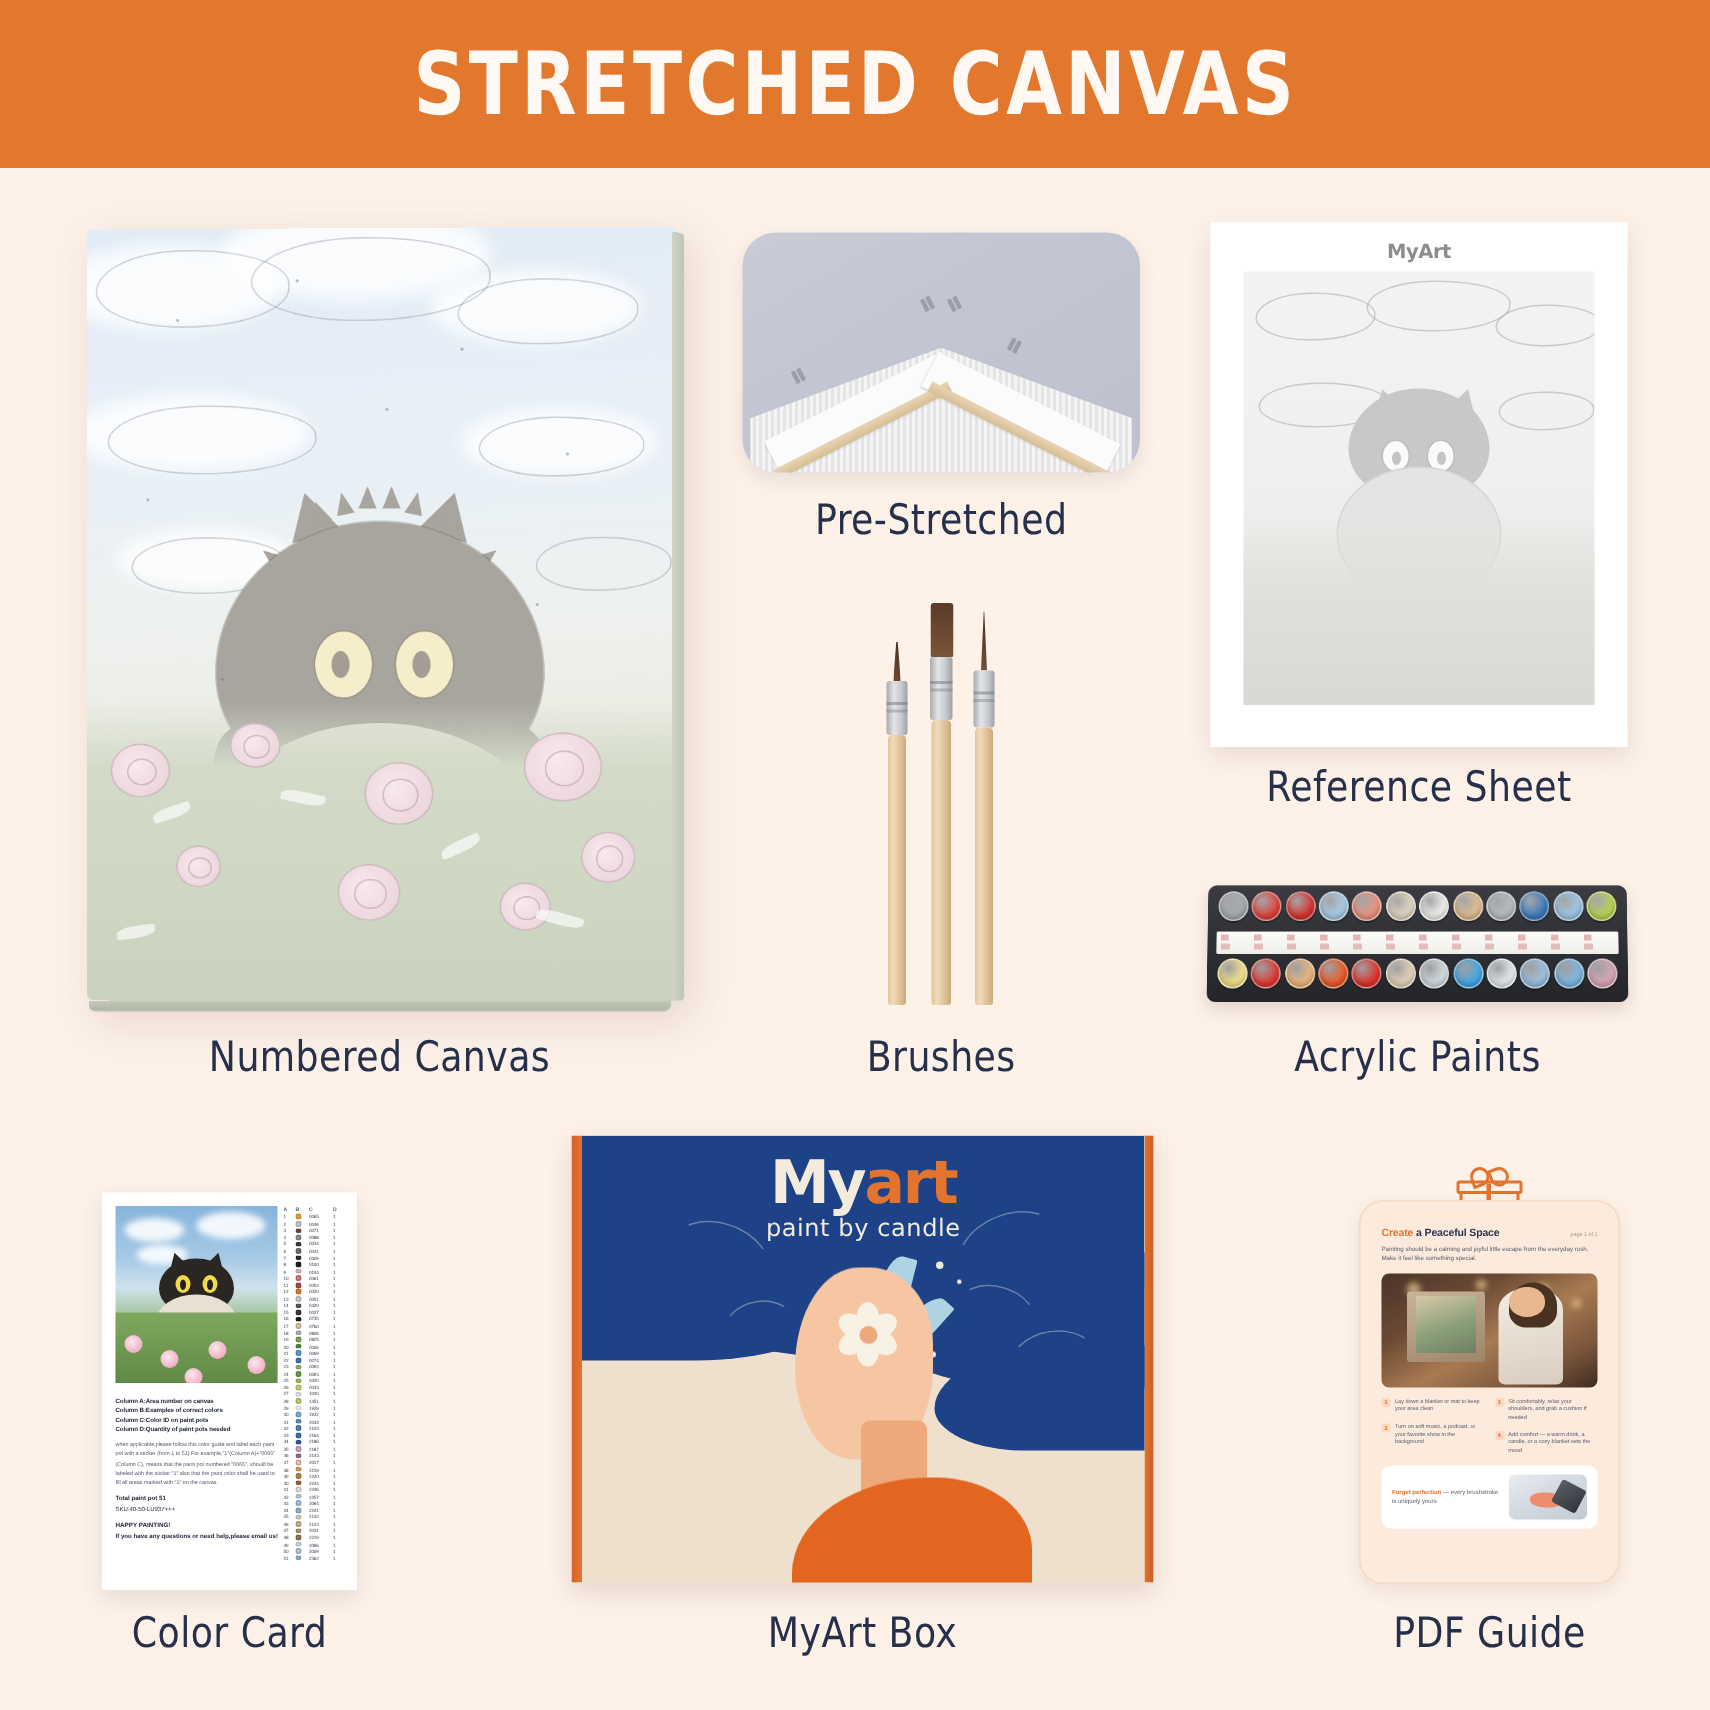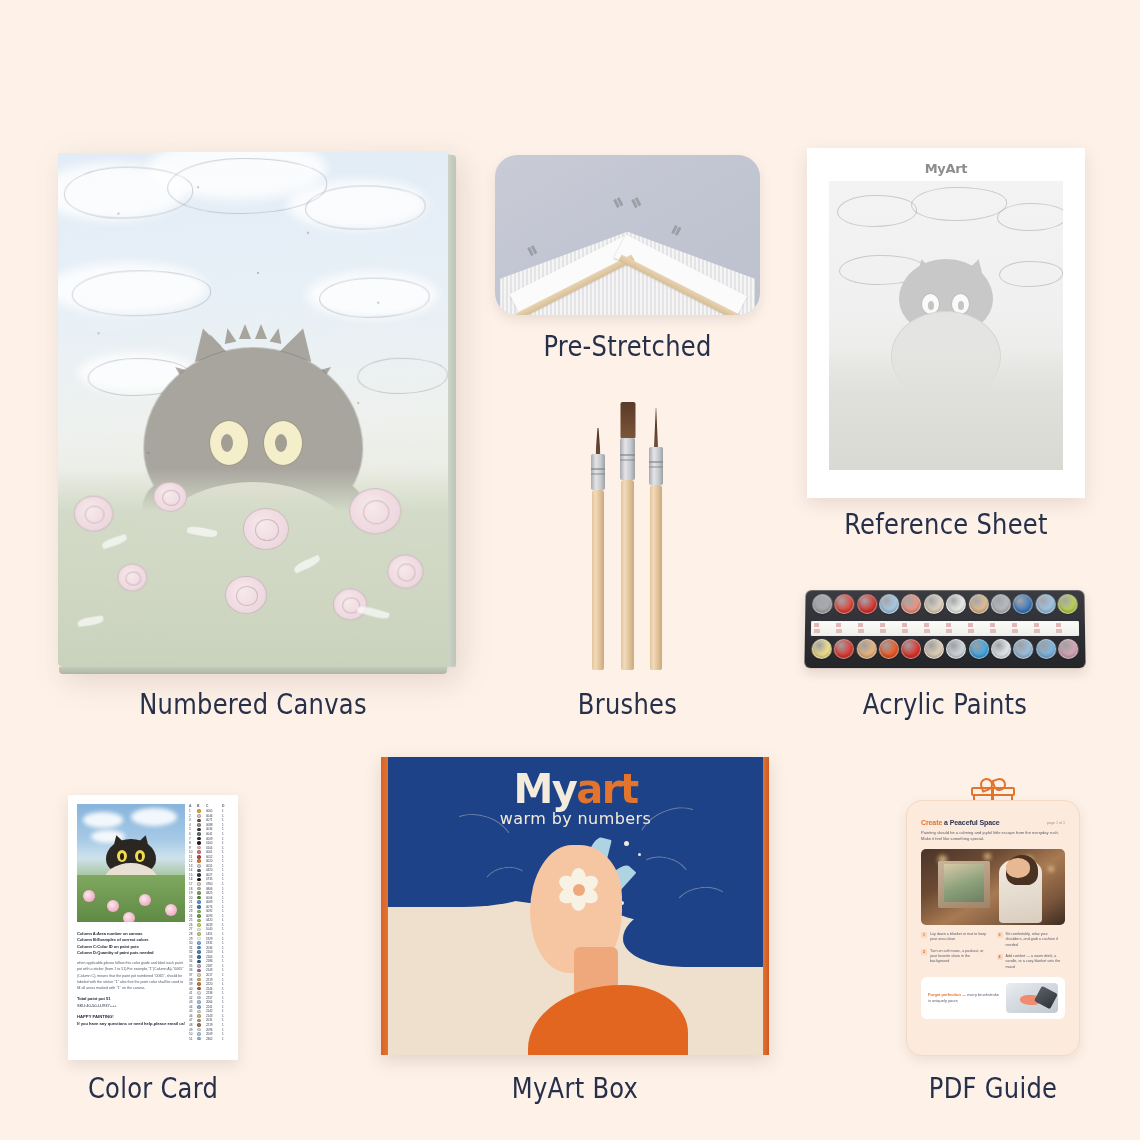--- a/index.html
+++ b/index.html
@@ -416,20 +416,23 @@
     position: relative; overflow: hidden;
   }
   .pdf-swatch { position: absolute; left: 26%; top: 38%; width: 40%; height: 34%; background: #EF8B6E; border-radius: 40% 40% 30% 50%; }
   .pdf-brushicon { position: absolute; right: 6%; top: 18%; width: 34%; height: 56%; background: linear-gradient(120deg,#5A5E66,#30343A); transform: rotate(28deg); border-radius: 2px; }
 </style>
 </head>
 <body>
 
 <div id="page">
 
+  <div class="header">
+    <div class="header-title">STRETCHED CANVAS</div>
+  </div>
 
   <div class="item" id="canvas-item">
     <div class="canvas-body">
       <div class="cloud" style="left:-20px;top:10px;width:150px;height:58px;"></div>
       <div class="cloud" style="left:90px;top:-14px;width:180px;height:62px;"></div>
       <div class="cloud" style="left:230px;top:28px;width:140px;height:50px;"></div>
       <div class="cloud" style="left:-10px;top:110px;width:160px;height:52px;"></div>
       <div class="cloud" style="left:250px;top:120px;width:130px;height:46px;"></div>
       <div class="cloud" style="left:20px;top:200px;width:120px;height:42px;"></div>
       <div class="cloud-outline" style="left:6px;top:14px;width:130px;height:52px;"></div>
@@ -1048,21 +1051,21 @@
       <div class="box-hair-wave" style="right:-10px;top:140px;width:150px;height:70px;border-radius:60% 0 0 40%;"></div>
       <div class="box-hairline" style="left:56px;top:58px;width:70px;height:50px;transform:rotate(18deg);"></div>
       <div class="box-hairline" style="left:94px;top:110px;width:50px;height:40px;transform:rotate(-10deg);"></div>
       <div class="box-hairline" style="right:52px;top:52px;width:74px;height:54px;transform:rotate(-22deg);"></div>
       <div class="box-hairline" style="right:72px;top:100px;width:56px;height:42px;transform:rotate(14deg);"></div>
       <div class="box-hairline" style="right:30px;top:130px;width:60px;height:44px;transform:rotate(-8deg);"></div>
 
       <div class="box-logo">
         <span class="my">My</span><span class="art">art</span>
       </div>
-      <div class="box-tagline">warm by numbers</div>
+      <div class="box-tagline">paint by candle</div>
 
       <div class="box-leaf" style="left:198px;top:80px;width:20px;height:50px;transform:rotate(14deg);"></div>
       <div class="box-leaf" style="left:218px;top:104px;width:18px;height:44px;transform:rotate(42deg);"></div>
       <div class="box-dot" style="left:236px;top:84px;width:5px;height:5px;"></div>
       <div class="box-dot" style="left:250px;top:96px;width:3px;height:3px;"></div>
       <div class="box-dot" style="left:232px;top:144px;width:4px;height:4px;"></div>
 
       <div class="box-face-shape"></div>
       <div class="box-neck"></div>
       <div class="box-shoulder"></div>

